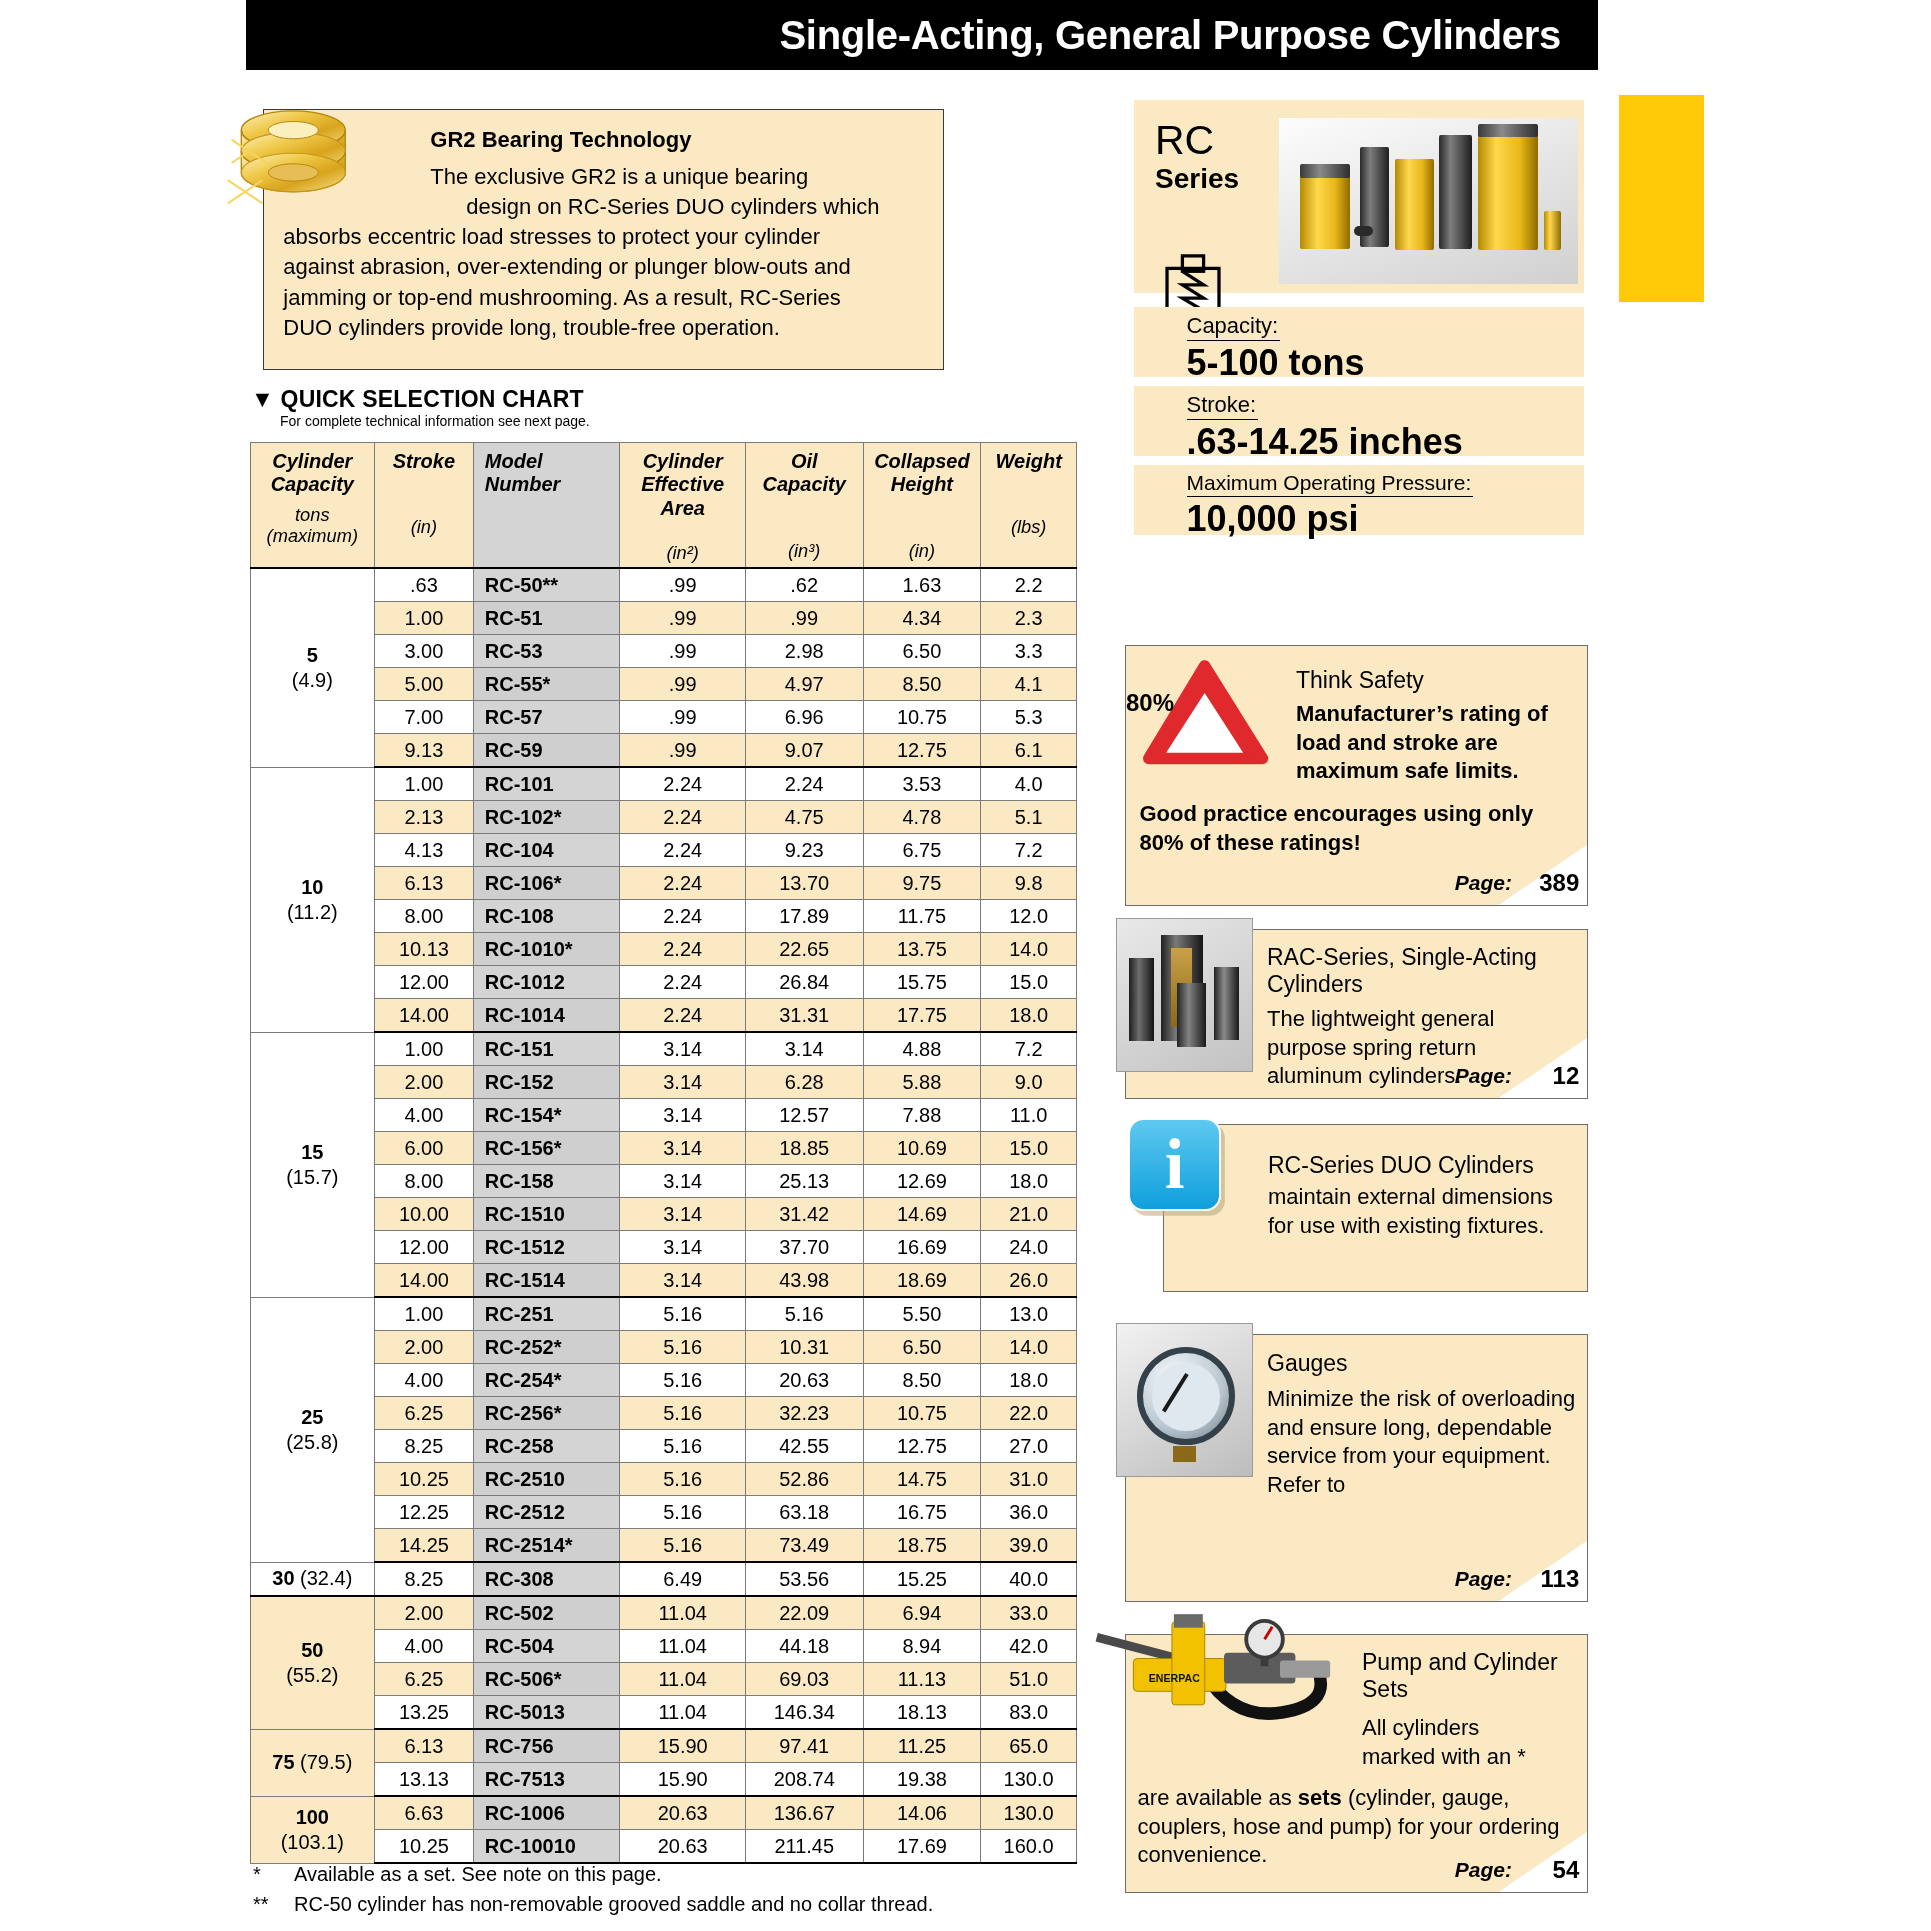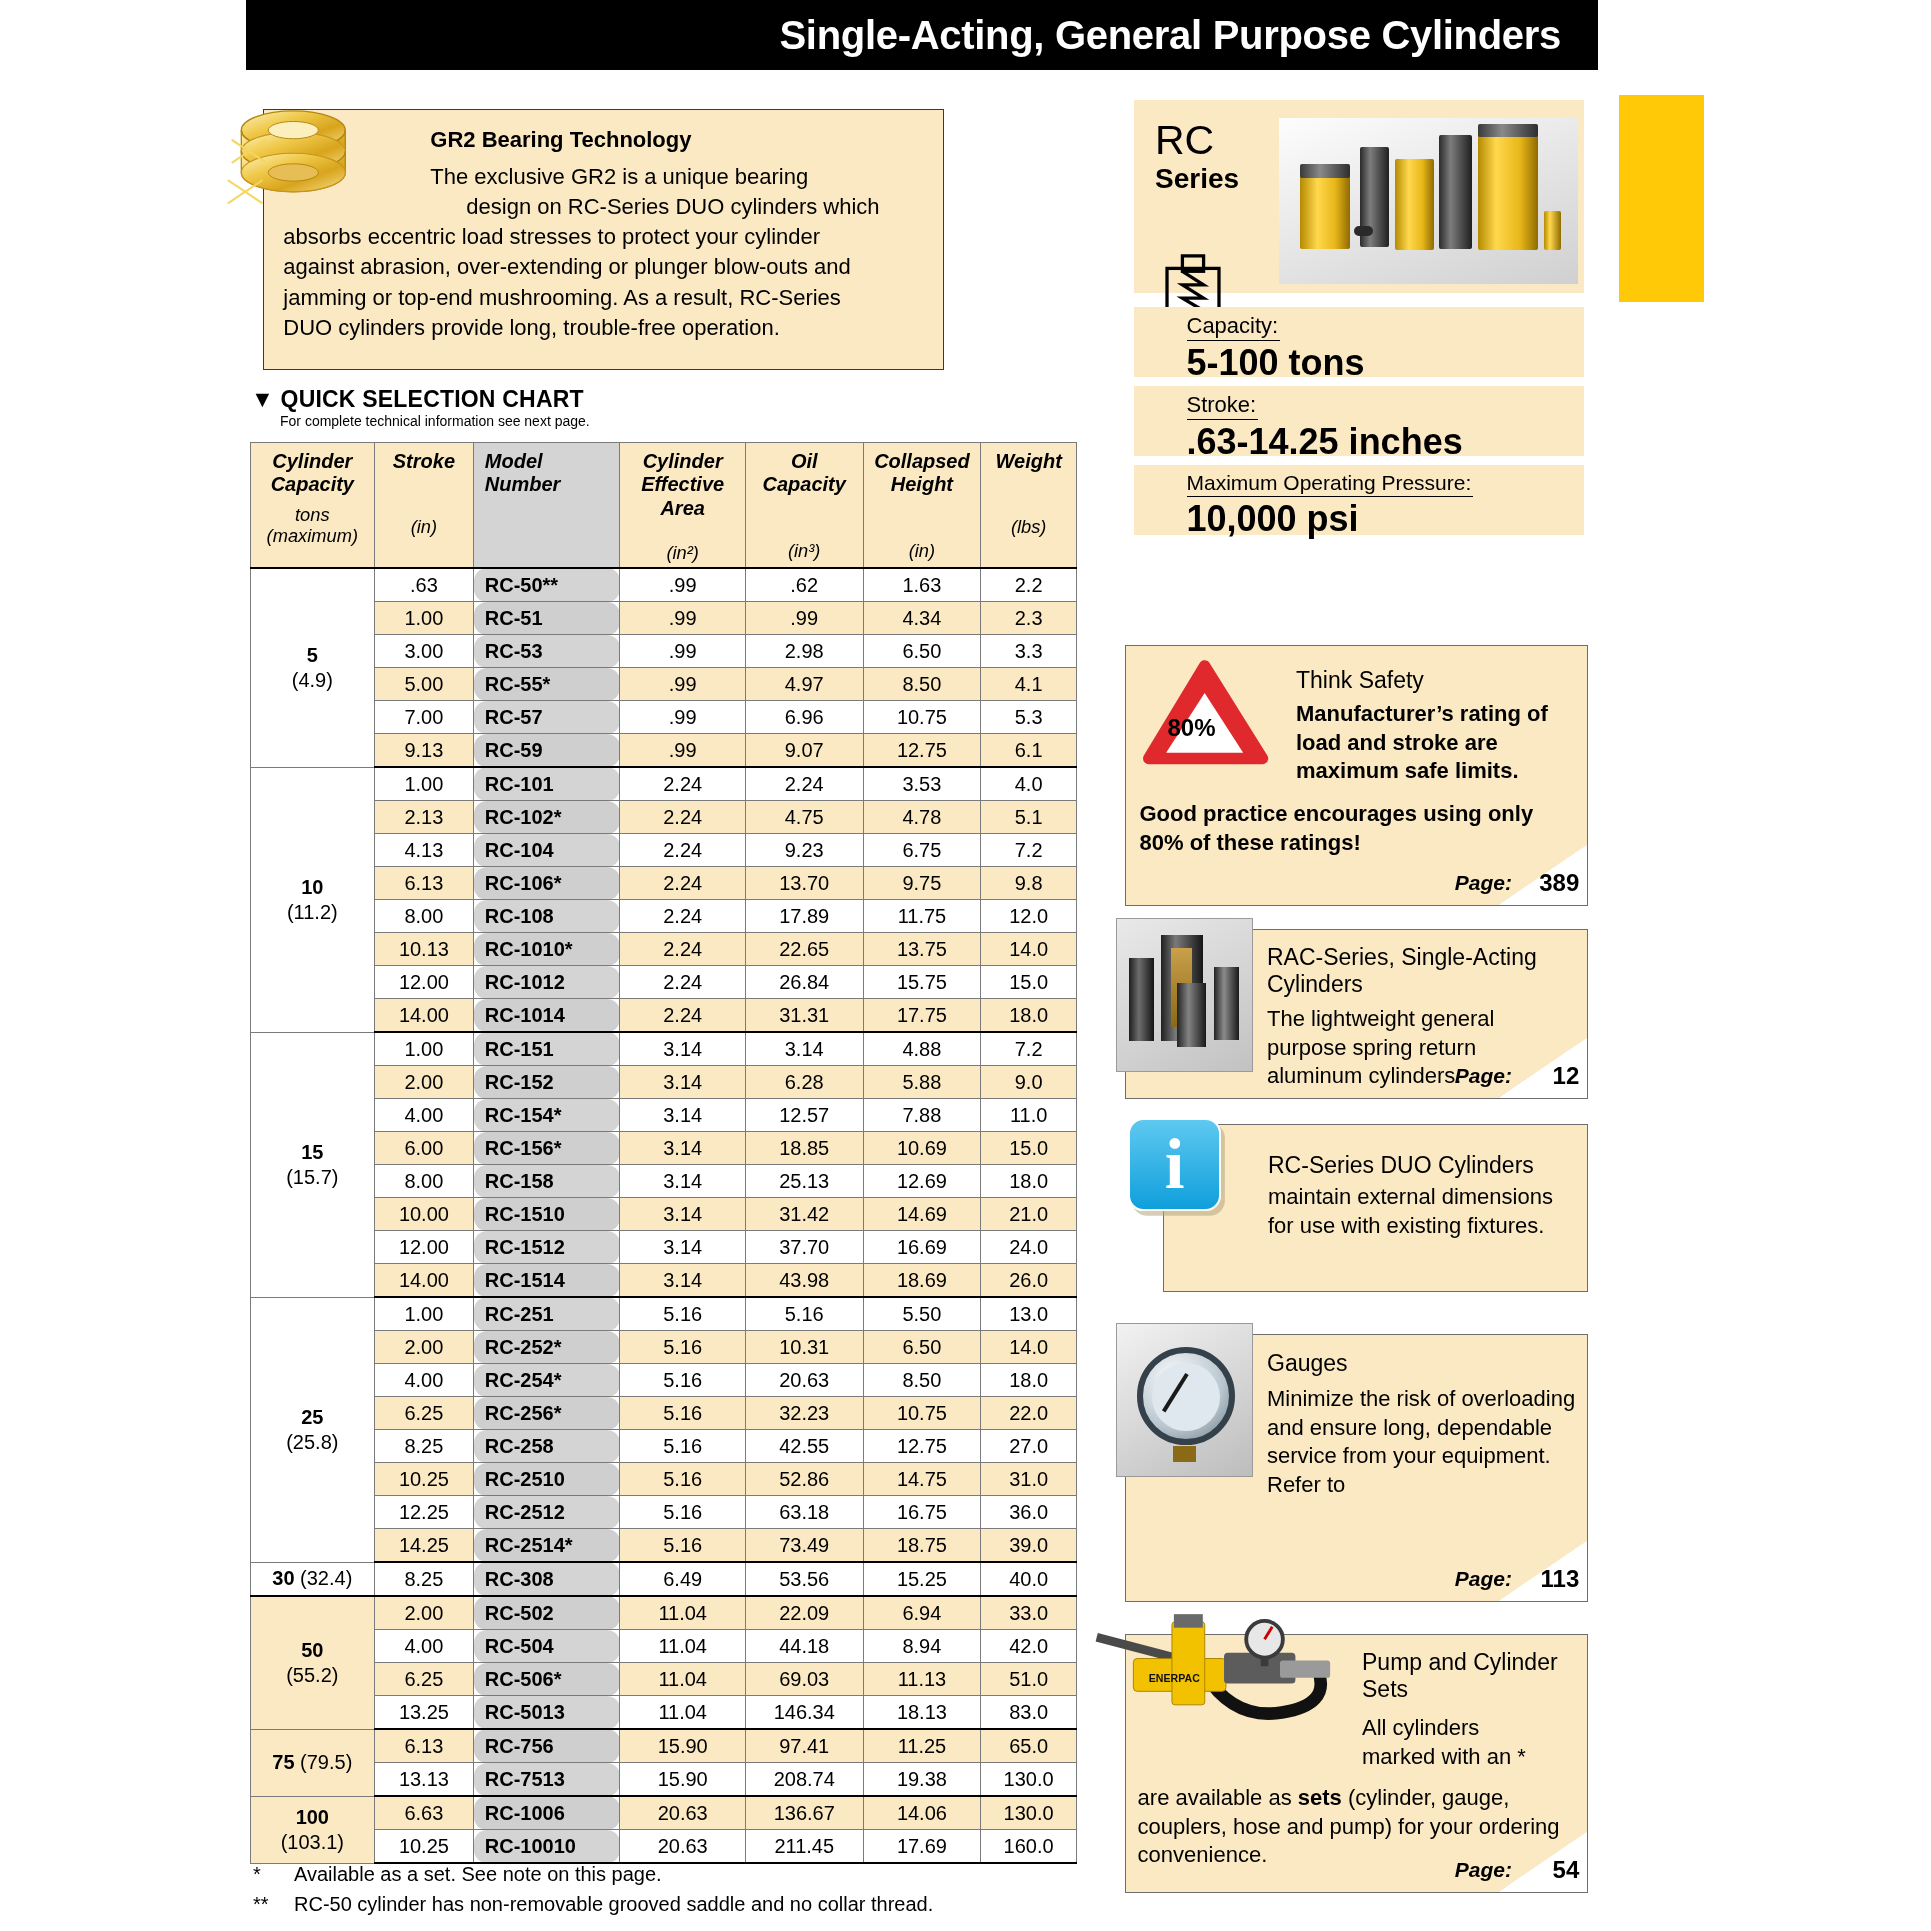--- a/index.html
+++ b/index.html
@@ -74,21 +74,21 @@
     padding: 6.8px 1.9px 3.9px 1.9px;
     font-style: italic;
   }
   .sel-table thead th.model-col { background: #D4D4D4; }
   .hd-unit { font-weight: normal; font-size: 18.3px; display:block; }
   .hd-sp { display:block; height: 6.8px; }
 
   td.cap { background: #fff; font-weight: bold; font-size: 20px; line-height: 1.25; vertical-align: middle; }
   td.cap .sub { font-weight: normal; font-size: 20px; display:block; }
   td.cap.inline .sub { display:inline; }
-  td.model { background: #D4D4D4; font-weight: bold; text-align: left; padding-left: 10.6px; border-radius: 13px; }
+  td.model { background: #D4D4D4; font-weight: bold; text-align: left; padding-left: 10.6px; }
   tr.shade td { background: #FBE9C3; }
   tr.shade td.model { background: #CFCFCF; }
   tr.grp-end td { border-bottom: 2.9px solid #000; }
   .sel-table tbody tr:first-child td { border-top: 2.4px solid #000; }
   .sel-table tbody tr:last-child td { border-bottom: 2.4px solid #000; }
 
   .footnotes {
     position: absolute; left: 253px; top: 1859px;
     font-size: 20px; line-height: 1.5;
   }
@@ -141,21 +141,21 @@
     border-left: 0;
   }
   .corner-fold::after{
     content:""; position:absolute; left:0; bottom:0; width:89px; height:60px;
     background: linear-gradient(45deg,#b9ad8e 0%, #efe6cd 40%, #ffffff 75%);
     clip-path: polygon(100% 0, 0 100%, 0 0);
   }
 
   .tri-warn { position: absolute; left: 17.4px; top: 13.5px; width: 131px; height: 116px; }
   .tri-pct {
-    position:absolute; left: 0; top: 68px; width: 131px; text-align:center;
+    position:absolute; left: 0; top: 43px; width: 131px; text-align:left;
     font-size: 24px; font-weight: bold;
   }
 
   .thumb { position: absolute; background: #c9c9c9; border: 1px solid #9a9a9a; }
 
   .info-icon {
     position:absolute; left: 9.7px; top: 9.7px; width: 93px; height: 93px;
     background: linear-gradient(180deg,#5ec9f0 0%, #0f9fdc 100%);
     border-radius: 15.4px; border: 2.9px solid #fff;
     box-shadow: 3.9px 4.8px 0 rgba(180,165,125,.55);

